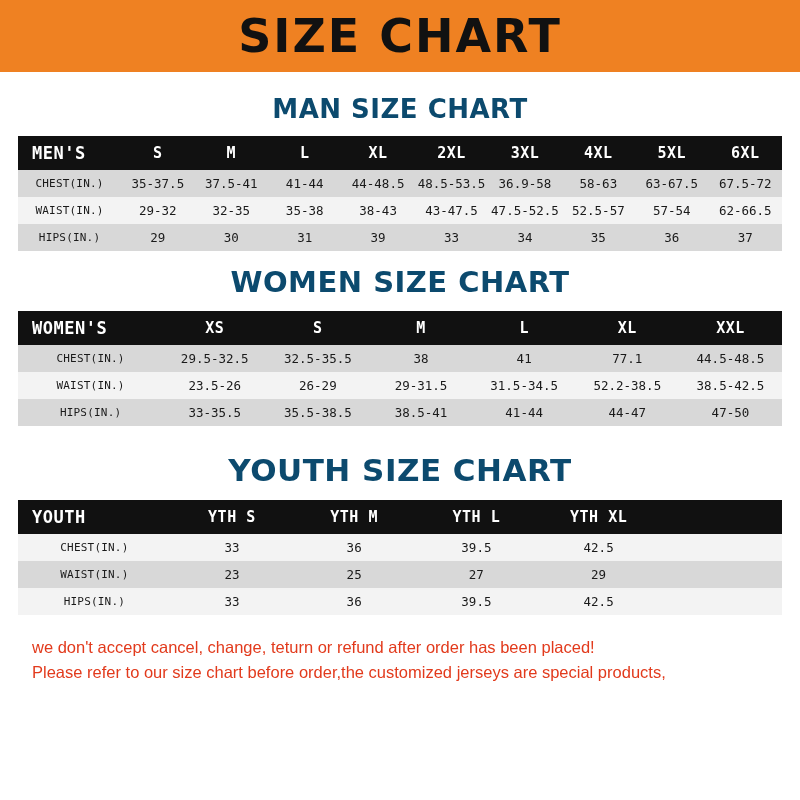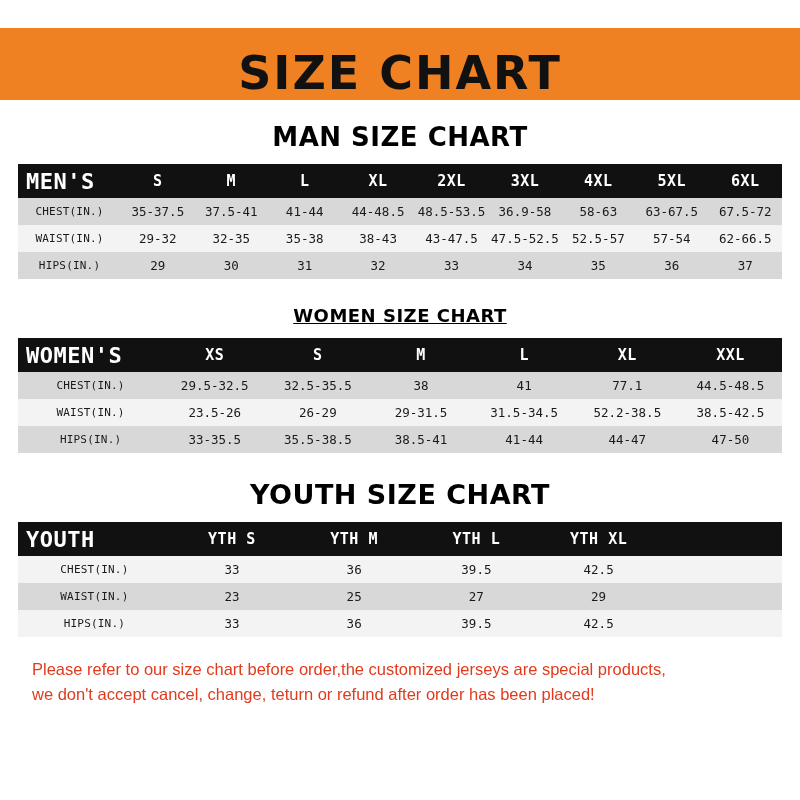--- a/index.html
+++ b/index.html
@@ -9,42 +9,42 @@
     background: #ffffff;
     font-family: "Liberation Sans", sans-serif;
     overflow: hidden;
   }
   .page { width:800px; height:800px; position:relative; background:#fff; }
 
   
   .banner {
     height: 72px;
     background: #ef8122;
-    display: flex; align-items: flex-end; justify-content: center; margin-top: 28px;
+    display: flex; align-items: center; justify-content: center;
   }
   .banner-title {
     font-family: "DejaVu Sans", sans-serif;
     font-weight: 700;
     font-size: 46px;
     letter-spacing: 2px;
     color: #111;
   }
 
   .body-wrap { padding: 0 18px; }
 
   .section-title {
     text-align: center;
     font-family: "DejaVu Sans", sans-serif;
     font-weight: 700;
-    color: #000000;
+    color: #0c4a6e;
     letter-spacing: 0.5px;
   }
   .t-man   { font-size: 26px; margin: 22px 0 12px; }
-  .t-women { font-size: 18px; margin: 26px 0 12px; text-decoration: underline; }
-  .t-youth { font-size: 27px; margin: 26px 0 12px; }
+  .t-women { font-size: 29px; margin: 14px 0 12px; }
+  .t-youth { font-size: 31px; margin: 26px 0 12px; }
 
   table.chart {
     width: 100%;
     border-collapse: collapse;
     table-layout: fixed;
   }
   table.chart td, table.chart th {
     text-align: center;
     font-family: "DejaVu Sans Mono", monospace;
     font-weight: 400;
@@ -53,22 +53,22 @@
   .chart thead th {
     background: #111;
     color: #fff;
     height: 34px;
     font-weight: 700;
     font-size: 15px;
     letter-spacing: 0.5px;
   }
   .chart thead th.rowlabel {
     text-align: left;
-    padding-left: 8px;
-    font-size: 22px;
+    padding-left: 14px;
+    font-size: 17px;
   }
   
   .chart tbody tr td {
     height: 27px;
     font-size: 12.5px;
     color: #1a1a1a;
   }
   .chart tbody tr.odd  td { background: #d8d8d8; }
   .chart tbody tr.even td { background: #f3f3f3; }
   .chart tbody td.rowlabel {
@@ -154,21 +154,21 @@
           <td>47.5-52.5</td>
           <td>52.5-57</td>
           <td>57-54</td>
           <td>62-66.5</td>
         </tr>
         <tr class="odd">
           <td class="rowlabel">HIPS(IN.)</td>
           <td>29</td>
           <td>30</td>
           <td>31</td>
-          <td>32</td>
+          <td>39</td>
           <td>33</td>
           <td>34</td>
           <td>35</td>
           <td>36</td>
           <td>37</td>
         </tr>
       </tbody>
     </table>
 
     <div class="section-title t-women">WOMEN SIZE CHART</div>
@@ -271,18 +271,18 @@
           <td>36</td>
           <td>39.5</td>
           <td>42.5</td>
           <td></td>
           <td></td>
         </tr>
       </tbody>
     </table>
 
     <div class="footnote">
+      <div>we don't accept cancel, change, teturn or refund after order has been placed!</div>
       <div>Please refer to our size chart before order,the customized jerseys are special products,</div>
-      <div>we don't accept cancel, change, teturn or refund after order has been placed!</div>
     </div>
 
   </div>
 </div>
 
 </body></html>

